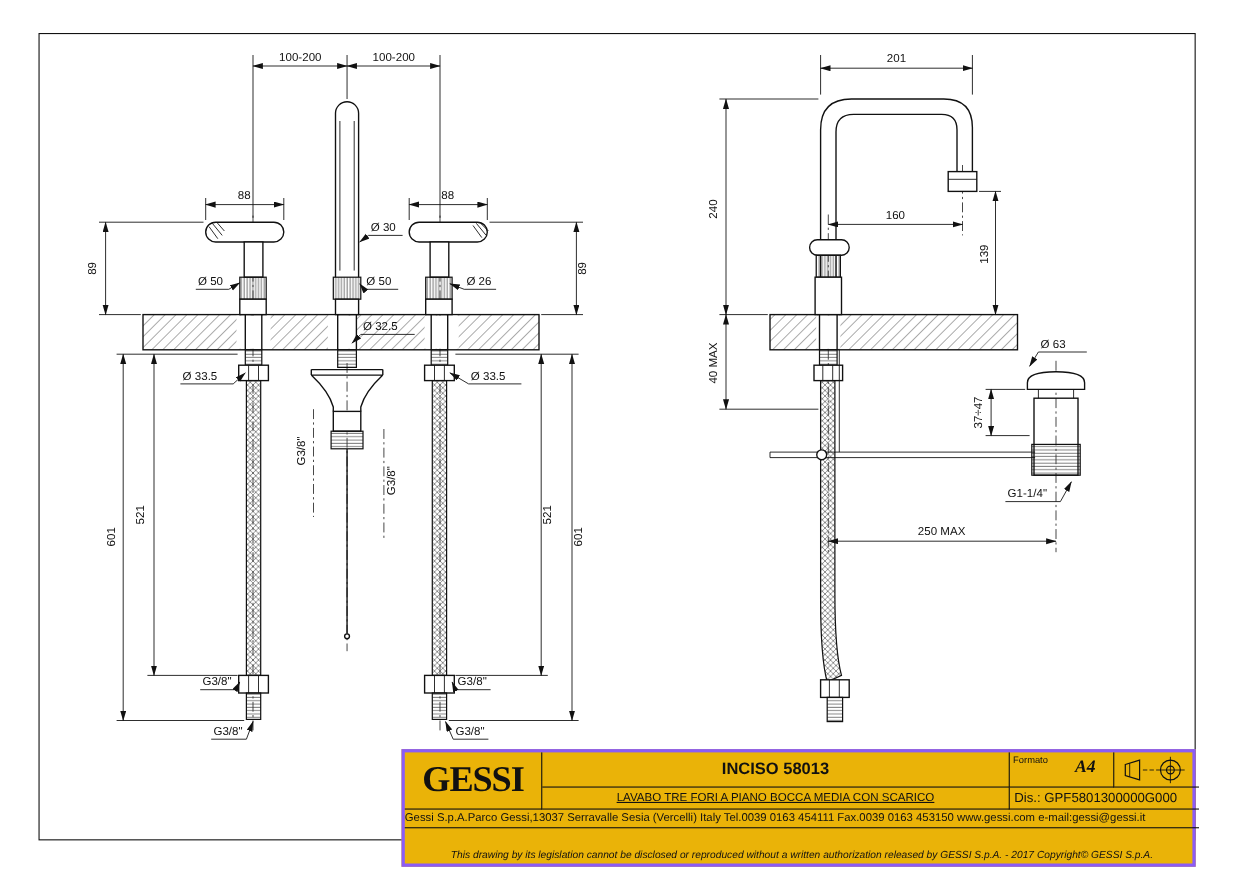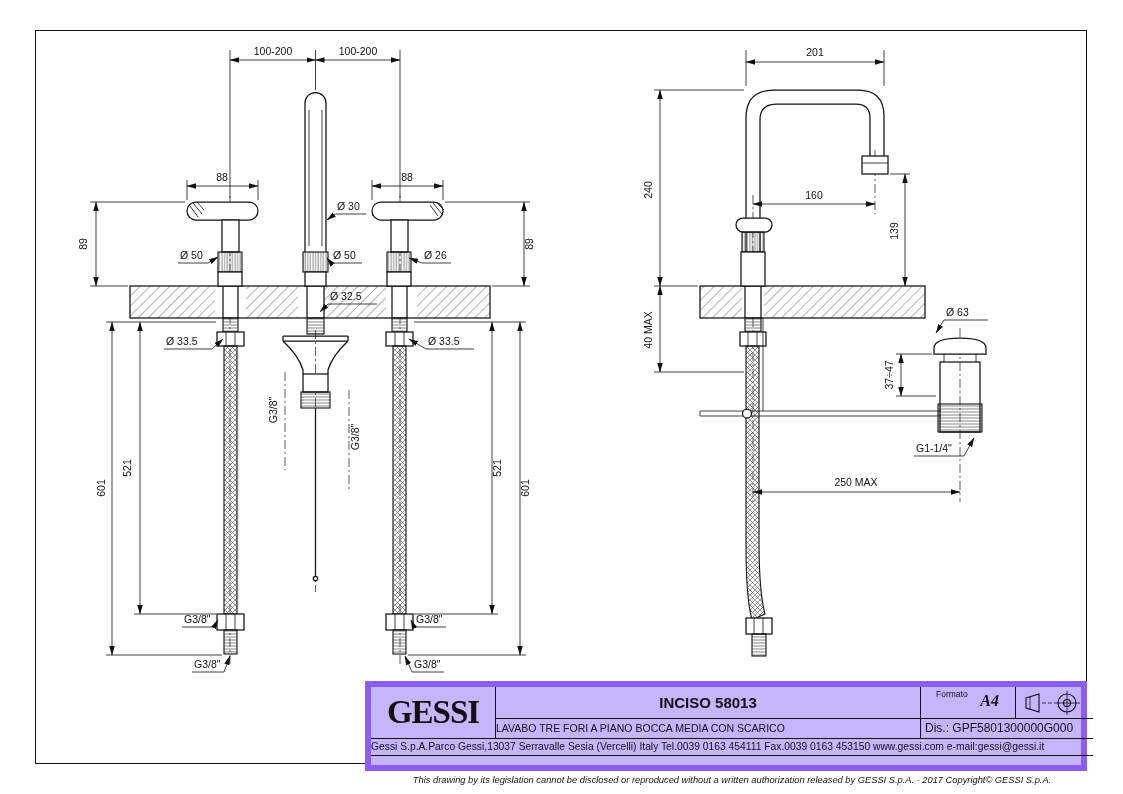--- a/index.html
+++ b/index.html
@@ -15,36 +15,36 @@
   .d{fill:none;stroke:#111;stroke-width:0.8;}
   .cl{fill:none;stroke:#111;stroke-width:0.7;stroke-dasharray:9 3 2 3;}
   .hz{fill:url(#hatch);stroke:#111;stroke-width:1.25;}
   .br{fill:url(#braid);stroke:#111;stroke-width:1.1;}
   .kn{fill:url(#knurl);stroke:#111;stroke-width:1.1;}
   .th{fill:url(#threads);stroke:#111;stroke-width:1.1;}
   .wh{fill:#fff;stroke:none;}
   .t{font:10.5px "Liberation Sans",sans-serif;fill:#111;}
 
   
-  .tb{position:absolute;left:365px;top:681px;width:722px;height:90px;background:#c4b5fd;
-      border:6px solid #8b5cf6;box-sizing:border-box;}
+  .tb{position:absolute;left:365px;top:681px;width:722px;height:107px;background:#eab308;
+      border:3px solid #8b5cf6;box-sizing:border-box;}
   .tb .cell{position:absolute;box-sizing:border-box;}
   .b-r{border-right:1px solid #111;}
   .b-b{border-bottom:1px solid #111;}
   .tb-logo{left:0;top:0;width:125px;height:52px;display:flex;align-items:center;justify-content:center;
            font-family:"Liberation Serif",serif;font-weight:bold;font-size:33px;letter-spacing:-1px;
            transform-origin:center;}
   .tb-title{left:125px;top:0;width:425px;height:32px;font-weight:bold;font-size:15px;
             text-align:center;line-height:31px;}
   .tb-formato{left:550px;top:0;width:95px;height:32px;}
-  .tb-formato-label{position:absolute;left:15px;top:2px;font-size:8.5px;}
+  .tb-formato-label{position:absolute;left:3px;top:2px;font-size:8.5px;}
   .tb-formato-value{position:absolute;right:16px;top:5px;font-size:16px;font-style:italic;font-weight:bold;
                     font-family:"Liberation Serif",serif;}
   .tb-symbol{left:645px;top:0;width:77px;height:32px;display:flex;align-items:center;justify-content:center;}
-  .tb-sub{left:125px;top:32px;width:425px;height:20px;font-size:10.5px;line-height:19px;}
+  .tb-sub{left:125px;top:32px;width:425px;height:20px;font-size:10.5px;text-align:center;line-height:19px;text-decoration:underline;}
   .tb-dis{left:550px;top:32px;width:172px;height:20px;font-size:12px;line-height:19px;padding-left:4px;}
   .tb-addr{left:0;top:52px;width:722px;height:17px;font-size:10.3px;text-align:left;line-height:16px;}
   .tb-copy{left:0;top:87px;width:722px;height:14px;font-size:9.3px;font-style:italic;text-align:center;line-height:13px;}
 </style>
 </head>
 <body>
 
 <div class="page">
   <div class="frame"></div>
 

